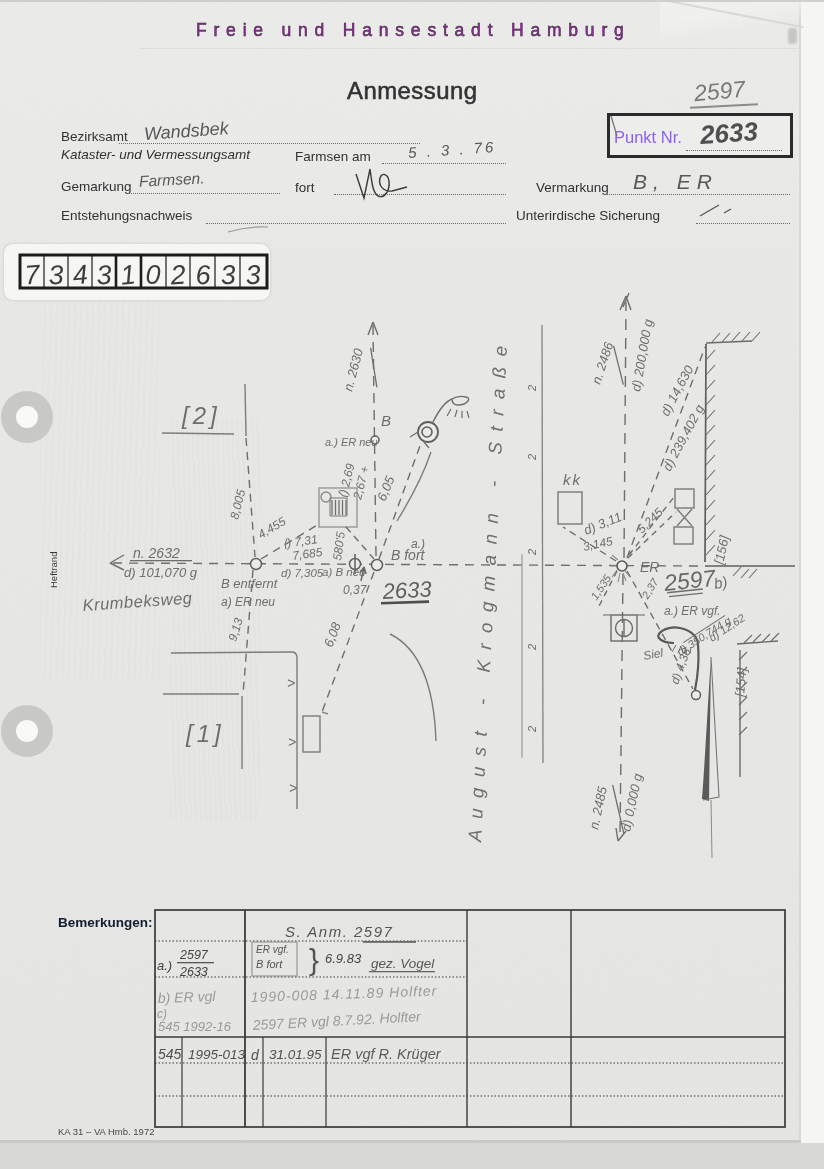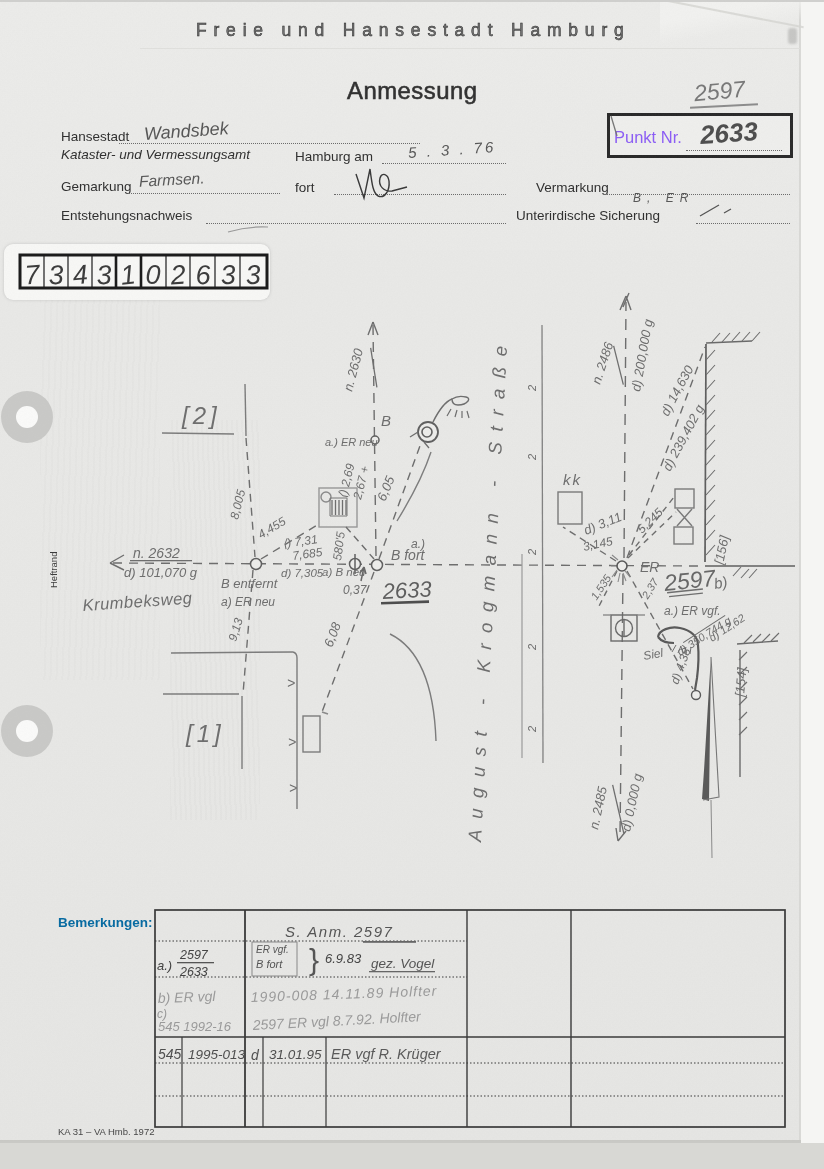--- a/index.html
+++ b/index.html
@@ -38,70 +38,70 @@
     background:repeating-linear-gradient(88deg,rgba(150,150,148,0.045) 0 2px,rgba(0,0,0,0) 2px 5px);"></div>
   <div class="abs" style="left:40px;top:260px;width:120px;height:420px;
     background:repeating-linear-gradient(92deg,rgba(160,160,158,0.04) 0 2px,rgba(0,0,0,0) 2px 6px);"></div>
 
   <div class="abs" style="left:1px;top:391px;width:52px;height:52px;border-radius:50%;background:#c9c9c7;"></div>
   <div class="abs" style="left:16px;top:406px;width:22px;height:22px;border-radius:50%;background:#fbfbfa;"></div>
 
   <div class="abs" style="left:1px;top:705px;width:52px;height:52px;border-radius:50%;background:#c9c9c7;"></div>
   <div class="abs" style="left:16px;top:720px;width:22px;height:22px;border-radius:50%;background:#fbfbfa;"></div>
 
-  <div class="abs" style="left:196px;top:20px;font-size:17.5px;letter-spacing:6.8px;color:#737373;-webkit-text-stroke:0.5px #262626;">Freie und Hansestadt Hamburg</div>
+  <div class="abs" style="left:196px;top:20px;font-size:17.5px;letter-spacing:6.8px;color:#a21caf;-webkit-text-stroke:0.5px #262626;">Freie und Hansestadt Hamburg</div>
 
   <div class="abs" style="left:347px;top:76px;font-size:26px;letter-spacing:0.5px;color:#2e2e2e;-webkit-text-stroke:0.6px #2e2e2e;transform:scale(0.92,0.95);transform-origin:top left;">Anmessung</div>
 
 
   <div class="hw" style="left:694px;top:78px;font-size:23px;color:#777;transform:rotate(-5deg);">2597</div>
   <div class="abs" style="left:690px;top:105px;width:68px;height:2px;background:#8b8b8b;transform:rotate(-3deg);"></div>
 
   <div class="abs" style="left:607px;top:113px;width:180px;height:39px;border:3.5px solid #272727;background:#efefed;"></div>
 
   <div class="abs" style="left:614px;top:128px;font-size:16.5px;color:#8b5cf6;">Punkt Nr.</div>
 
   <div class="dot" style="left:686px;top:150px;width:96px;"></div>
 
   <div class="hw" style="left:700px;top:118px;font-size:26px;color:#4c4c4c;font-weight:bold;transform:rotate(-4deg);">2633</div>
 
-  <div class="lbl" style="left:61px;top:129px;">Hansestadt</div>
+  <div class="lbl" style="left:61px;top:129px;">Bezirksamt</div>
   <div class="dot" style="left:119px;top:143px;width:301px;"></div>
 
   <div class="hw" style="left:144px;top:121px;font-size:18px;transform:rotate(-4deg);">Wandsbek</div>
 
   <div class="lbl" style="left:61px;top:147px;font-style:italic;">Kataster- und Vermessungsamt</div>
 
-  <div class="lbl" style="left:295px;top:149px;">Hamburg am</div>
+  <div class="lbl" style="left:295px;top:149px;">Farmsen am</div>
   <div class="dot" style="left:382px;top:163px;width:124px;"></div>
 
   <div class="hw" style="left:408px;top:141px;font-size:15px;transform:rotate(-4deg);letter-spacing:3px;">5 . 3 . 76</div>
 
   <div class="lbl" style="left:61px;top:179px;text-align:right;">Gemarkung</div>
   <div class="dot" style="left:128px;top:193px;width:152px;"></div>
 
   <div class="hw" style="left:139px;top:171px;font-size:15.5px;transform:rotate(-3deg);">Farmsen.</div>
 
   <div class="lbl" style="left:295px;top:180px;">fort</div>
   <div class="dot" style="left:334px;top:194px;width:172px;"></div>
 
   <div class="lbl" style="left:516px;top:180px;margin-left:20px;">Vermarkung</div>
   <div class="dot" style="left:604px;top:194px;width:186px;"></div>
 
-  <div class="hw" style="left:633px;top:170px;font-size:12px;letter-spacing:6px;margin-top:21px;">B, ER</div>
+  <div class="hw" style="left:633px;top:170px;font-size:21px;letter-spacing:6px;">B, ER</div>
 
   <div class="lbl" style="left:61px;top:208px;">Entstehungsnachweis</div>
   <div class="dot" style="left:206px;top:223px;width:300px;"></div>
 
   <div class="lbl" style="left:516px;top:208px;">Unterirdische Sicherung</div>
   <div class="dot" style="left:696px;top:223px;width:94px;"></div>
 
   <div class="abs" style="left:4px;top:244px;width:266px;height:56px;background:#f8f8f6;border-radius:9px;box-shadow:0 0 3px rgba(160,160,160,.5);"></div>
 
-  <div class="abs" style="left:58px;top:915px;font-size:13.5px;font-weight:bold;color:#0369a1;">Bemerkungen:</div>
+  <div class="abs" style="left:58px;top:915px;font-size:13.5px;font-weight:bold;color:#0f172a;">Bemerkungen:</div>
 
   <div class="abs" style="left:58px;top:1120px;font-size:9.5px;color:#444;margin-top:6px;">KA 31 – VA Hmb. 1972</div>
 
   <svg class="abs" style="left:0;top:0;" width="824" height="1169" viewBox="0 0 824 1169" font-family="Liberation Sans, sans-serif">
     <defs>
       <filter id="grain" x="0" y="0" width="100%" height="100%">
         <feTurbulence type="fractalNoise" baseFrequency="0.8" numOctaves="2" result="n"></feTurbulence>
         <feColorMatrix in="n" type="matrix" values="0 0 0 0 0.45 0 0 0 0 0.45 0 0 0 0 0.44 0 0 0 0.6 0"></feColorMatrix>
         <feComposite operator="in" in2="SourceGraphic"></feComposite>
       </filter>

